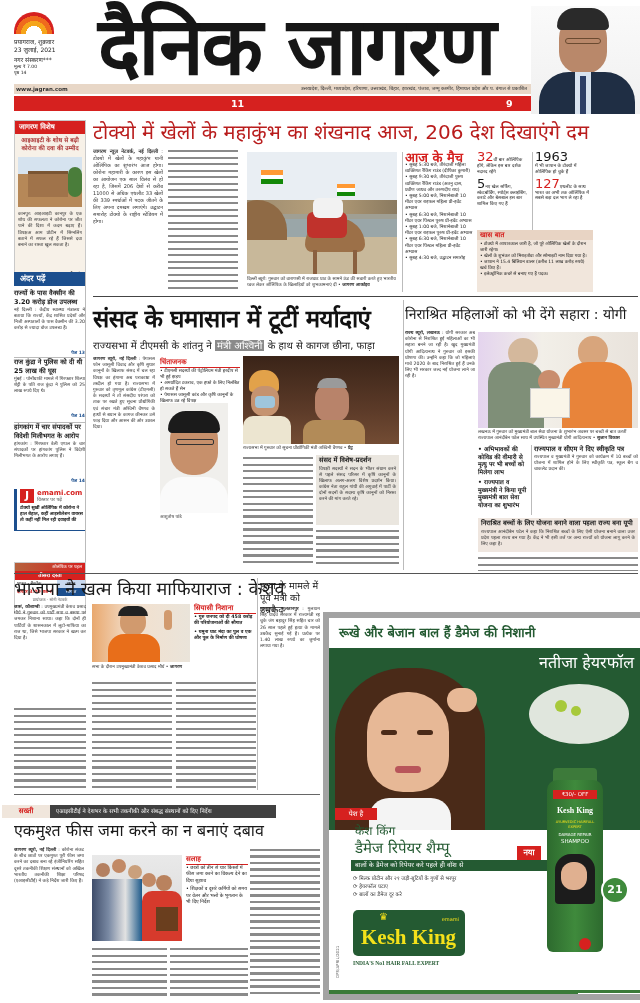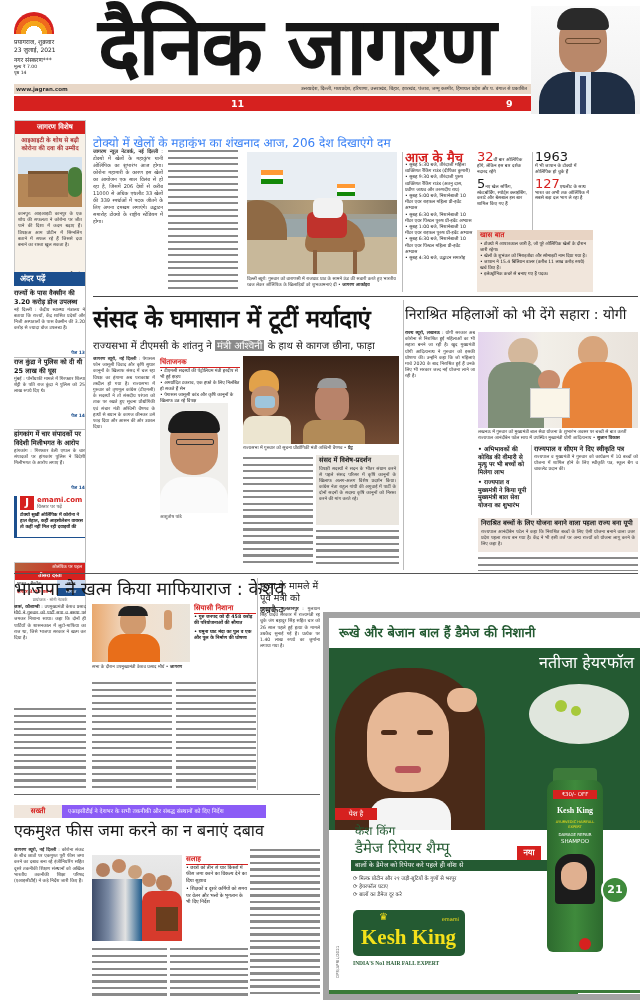--- a/index.html
+++ b/index.html
@@ -48,40 +48,40 @@
 <div class="abs photo" id="portrait">
   <div style="position:absolute;left:28px;top:8px;width:48px;height:60px;border-radius:24px 24px 22px 22px;background:#b9886a"></div>
   <div style="position:absolute;left:26px;top:2px;width:52px;height:22px;border-radius:26px 26px 6px 6px;background:#2a2a2a"></div>
   <div style="position:absolute;left:34px;top:32px;width:36px;height:6px;border:1.5px solid #6a4a30;border-radius:3px"></div>
   <div style="position:absolute;left:8px;top:66px;width:96px;height:44px;border-radius:30px 30px 0 0;background:#1f2e44"></div>
   <div style="position:absolute;left:44px;top:66px;width:16px;height:44px;background:#d9e3ef"></div>
   <div style="position:absolute;left:49px;top:70px;width:6px;height:40px;background:#2d3f66"></div>
 </div>
 
 <div class="abs" style="left:14px;top:120px;width:72px;height:160px;border:1px solid #c9c9c9;background:#f7f1e8">
-  <div style="background:#d6211f;color:#fff;font-weight:bold;font-size:7px;line-height:13px;padding-left:22px">जागरण विशेष</div>
+  <div style="background:#d6211f;color:#fff;font-weight:bold;font-size:7px;line-height:13px;padding-left:4px">जागरण विशेष</div>
   <div style="font-size:6px;line-height:8px;font-weight:bold;color:#a33;text-align:center;padding:2px">आइआइटी के शोध से बढ़ी कोरोना की दवा की उम्मीद</div>
   <div class="photo" style="left:3px;top:36px;width:64px;height:50px;background:linear-gradient(180deg,#d6e3ef 0 35%,#b68858 35% 100%)">
     <div style="position:absolute;left:10px;top:14px;width:40px;height:26px;background:#a0734a;border-top:3px solid #7a5533"></div>
     <div style="position:absolute;right:0;top:10px;width:14px;height:30px;background:#4a7d3a;border-radius:7px"></div>
   </div>
   <div class="txt" style="position:absolute;left:3px;top:90px;width:64px;height:60px;font-size:4.6px;line-height:6.2px">कानपुर: आइआइटी कानपुर के एक शोध की सफलता ने कोरोना पर जीत पाने की दिशा में कदम बढ़ाए हैं। त्रिपक्षअ आम प्रोटीन में सिग्नलिंग बताने में सफल रहे हैं जिससे दवा बनाने का रास्ता खुल सकता है।</div>
   <div style="position:absolute;right:4px;bottom:3px;font-size:4.5px;font-weight:bold">पेज-9</div>
 </div>
 <div class="abs" style="left:14px;top:222px;width:60px;height:0"></div>
 
 <div class="abs" style="left:14px;top:272px;width:72px;height:298px;border-right:1px solid #bbb">
   <div class="rail-head">अंदर पढ़ें</div>
   <div style="font-size:6.5px;line-height:9px;font-weight:bold;margin-top:3px">राज्यों के पास वैक्सीन की 3.20 करोड़ डोज उपलब्ध</div>
   <div class="txt" style="height:42px;font-size:4.6px;line-height:6px">नई दिल्ली : केंद्रीय स्वास्थ्य मंत्रालय ने बताया कि राज्यों, केंद्र शासित प्रदेशों और निजी अस्पतालों के पास वैक्सीन की 3.20 करोड़ से ज्यादा डोज उपलब्ध हैं।</div>
   <div style="text-align:right;font-size:4.5px;color:#1c4f8e;font-weight:bold">पेज 13</div>
   <div style="border-top:1px solid #bbb;margin-top:2px;font-size:6.5px;line-height:9px;font-weight:bold">राज कुंद्रा ने पुलिस को दी थी 25 लाख की घूस</div>
   <div class="txt" style="height:36px;font-size:4.6px;line-height:6px">मुंबई : पोर्नोग्राफी मामले में गिरफ्तार शिल्पा शेट्टी के पति राज कुंद्रा ने पुलिस को 25 लाख रुपये दिए थे।</div>
   <div style="text-align:right;font-size:4.5px;color:#1c4f8e;font-weight:bold">पेज 14</div>
-  <div style="border-top:1px solid #bbb;margin-top:11px;font-size:6.5px;line-height:9px;font-weight:bold">हांगकांग में चार संपादकों पर विदेशी मिलीभगत के आरोप</div>
+  <div style="border-top:1px solid #bbb;margin-top:4px;font-size:6.5px;line-height:9px;font-weight:bold">हांगकांग में चार संपादकों पर विदेशी मिलीभगत के आरोप</div>
   <div class="txt" style="height:36px;font-size:4.6px;line-height:6px">हांगकांग : गिरफ्तार डेली एप्पल के चार संपादकों पर हांगकांग पुलिस ने विदेशी मिलीभगत के आरोप लगाए हैं।</div>
   <div style="text-align:right;font-size:4.5px;color:#1c4f8e;font-weight:bold">पेज 14</div>
 
   <div style="margin-top:6px;border-left:3px solid #1c4f8e;padding-left:3px;height:42px;border-bottom:1px solid #1c4f8e">
     <div style="display:flex;align-items:center;gap:3px">
       <div style="width:14px;height:14px;background:#d6211f;color:#fff;font-weight:bold;font-size:11px;line-height:14px;text-align:center">J</div>
       <div>
         <div style="font-size:7px;font-weight:bold;color:#d6211f;line-height:8px">emami.com</div>
         <div style="font-size:4.8px;color:#555;line-height:6px">विस्तार पर पढ़ें</div>
       </div>
@@ -97,21 +97,21 @@
     <div style="flex:1;padding-left:2px">भारत - बैंकॉक</div>
     <div style="width:28px;background:#c9d9ef;text-align:center">स्थान</div>
   </div>
   <div style="display:flex;font-size:4.6px;line-height:8px">
     <div style="flex:1;padding-left:2px;color:#d6211f;font-weight:bold">दोपहर 3:00 बजे से</div>
     <div style="width:28px;background:#1c4f8e;color:#fff;text-align:center">सौगात</div>
   </div>
   <div style="font-size:4px;text-align:center;color:#555;line-height:7px">प्रायोजक - सोनी नेटवर्क</div>
 </div>
 
-<div class="abs" style="left:93px;top:131px;width:545px;font-size:12px;line-height:24px;color:#3b82f6;white-space:nowrap">टोक्यो में खेलों के महाकुंभ का शंखनाद आज, 206 देश दिखाएंगे दम</div>
+<div class="abs" style="left:93px;top:120px;width:545px;font-size:20px;line-height:24px;color:#b91c1c;white-space:nowrap">टोक्यो में खेलों के महाकुंभ का शंखनाद आज, 206 देश दिखाएंगे दम</div>
 <div class="abs txt" style="left:93px;top:148px;width:70px;height:142px">
   <b>जागरण न्यूज़ नेटवर्क, नई दिल्ली</b> : <span>टोक्यो में खेलों के महाकुंभ यानी ओलिंपिक का शुभारंभ आज होगा। कोरोना महामारी के कारण इस खेलों का आयोजन एक साल विलंब से हो रहा है, जिसमें 206 देशों से करीब 11000 से अधिक एथलीट 33 खेलों की 339 स्पर्धाओं में पदक जीतने के लिए अपना दमखम लगाएंगे। उद्घाटन समारोह टोक्यो के राष्ट्रीय स्टेडियम में होगा।</span>
 </div>
 <div class="lines" style="left:168px;top:148px;width:70px;height:142px"></div>
 <div class="photo" style="left:247px;top:152px;width:150px;height:122px;background:linear-gradient(180deg,#e9eef3 0 40%,#a09f93 40% 55%,#9aa6a8 55% 70%,#c8b89a 70% 100%)">
   <div style="position:absolute;left:0;top:48px;width:150px;height:14px;background:linear-gradient(90deg,#9a8a70,#b8a07a,#8a7a60)"></div>
   <div style="position:absolute;left:14px;top:18px;width:22px;height:14px;background:linear-gradient(#ff9933 0 33%,#fff 33% 66%,#138808 66%)"></div>
   <div style="position:absolute;left:90px;top:32px;width:18px;height:12px;background:linear-gradient(#ff9933 0 33%,#fff 33% 66%,#138808 66%)"></div>
   <div style="position:absolute;left:-10px;top:48px;width:50px;height:40px;border-radius:20px 30px 0 0;background:#8f6a45"></div>
   <div style="position:absolute;left:58px;top:66px;width:60px;height:34px;border-radius:30px 30px 8px 8px;background:#9c7048"></div>
@@ -255,21 +255,21 @@
 <div class="lines" style="left:176px;top:680px;width:80px;height:108px"></div>
 <div class="lines" style="left:14px;top:706px;width:72px;height:82px"></div>
 
 <div class="vrule" style="left:257px;top:578px;height:212px"></div>
 <div class="abs" style="left:260px;top:580px;width:60px;font-size:9.5px;line-height:12px">हत्या के मामले में पूर्व मंत्री को उम्रकैद</div>
 <div class="abs txt" style="left:260px;top:606px;width:60px;height:182px;font-size:4.6px;line-height:6.2px">
   <b>सुल्तानपुर, सुलतानपुर</b> : <span>मुलायम सिंह यादव सरकार में राज्यमंत्री रह चुके जंग बहादुर सिंह सहित चार को 26 साल पहले हुई हत्या के मामले उम्रकैद सुनाई गई है। प्रत्येक पर 1.40 लाख रुपये का जुर्माना लगाया गया है।</span>
 </div>
 <div class="hrule" style="left:14px;top:794px;width:306px;background:#666"></div>
 
-<div class="abs" style="left:14px;top:805px;width:252px;height:13px;background:#8b5cf6;display:flex">
+<div class="abs" style="left:2px;top:805px;width:274px;height:13px;background:#404040;display:flex">
   <div style="width:48px;background:#f0e6dc;color:#d6211f;font-weight:bold;font-size:7px;line-height:13px;text-align:center">सख्ती</div>
   <div style="color:#fff;font-size:5.8px;line-height:13px;padding-left:6px;white-space:nowrap;overflow:hidden">एआइसीटीई ने देशभर के सभी तकनीकी और संबद्ध संस्थानों को दिए निर्देश</div>
 </div>
 <div class="abs" style="left:14px;top:820px;width:306px;font-size:16px;line-height:22px;white-space:nowrap;overflow:hidden">एकमुश्त फीस जमा करने का न बनाएं दबाव</div>
 <div class="abs txt" style="left:14px;top:847px;width:70px;height:150px;font-size:4.6px;line-height:6.2px">
   <b>जागरण ब्यूरो, नई दिल्ली</b> : <span>कोरोना संकट के बीच छात्रों पर एकमुश्त पूरी फीस जमा करने का दबाव बना रहे इंजीनियरिंग सहित दूसरे तकनीकी शिक्षण संस्थानों को अखिल भारतीय तकनीकी शिक्षा परिषद (एआइसीटीई) ने कड़े निर्देश जारी किए हैं।</span>
 </div>
 <div class="photo" style="left:92px;top:855px;width:90px;height:86px;background:linear-gradient(180deg,#e9e9e9,#d8d8d8)">
   <div style="position:absolute;left:4px;top:8px;width:14px;height:14px;border-radius:7px;background:#b48060"></div>
   <div style="position:absolute;left:20px;top:4px;width:14px;height:14px;border-radius:7px;background:#c28a66"></div>

